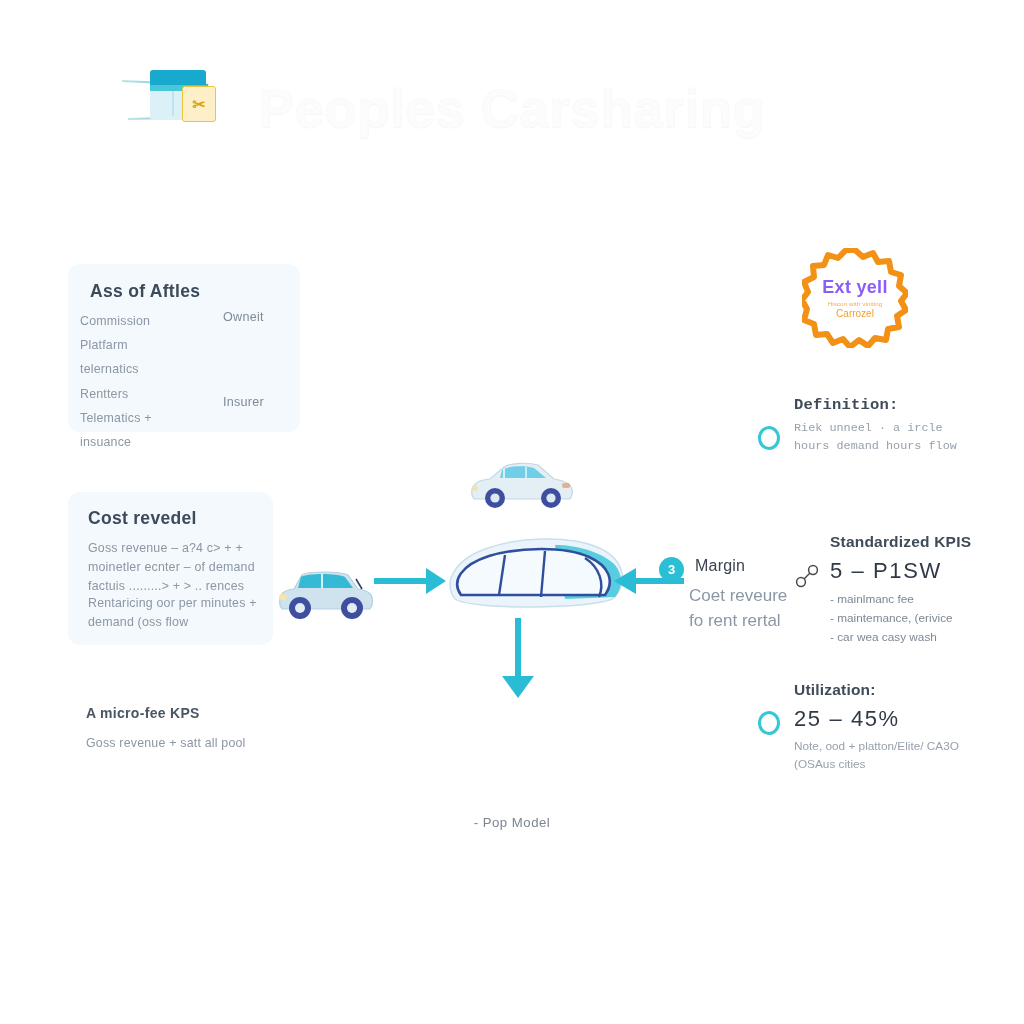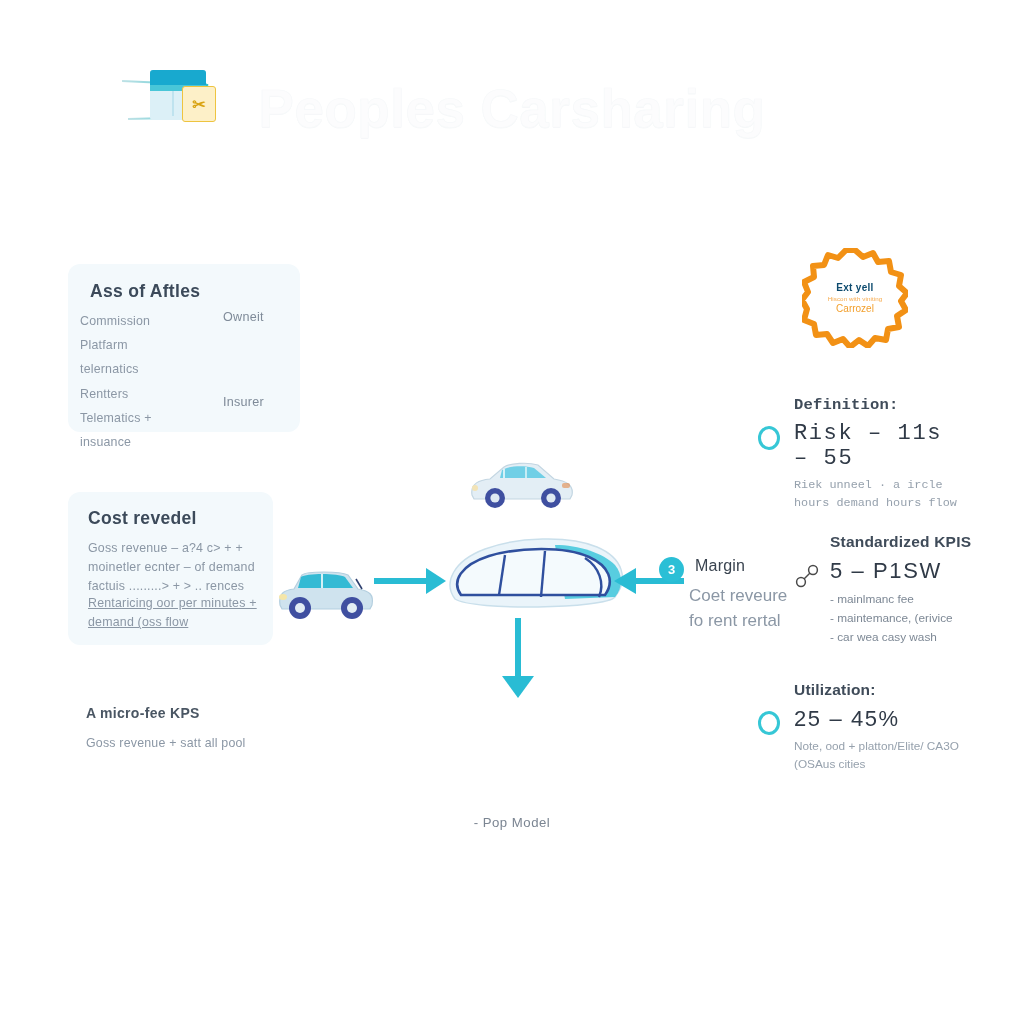--- a/index.html
+++ b/index.html
@@ -121,21 +121,21 @@
   .note-icon .glyph {
     position: absolute; inset: 0;
     display: flex; align-items: center; justify-content: center;
     color: #d9a312; font-size: 16px; font-weight: 700;
   }
 
   
   #panel-cost { left: 68px; top: 492px; width: 205px; height: 153px; }
   #panel-cost .panel-title { position: absolute; left: 20px; top: 16px; }
   #cost-p1 { position: absolute; left: 20px; top: 47px; width: 180px; }
-  #cost-p2 { position: absolute; left: 20px; top: 102px; width: 180px; text-decoration: underline; }
+  #cost-p2 { position: absolute; left: 20px; top: 102px; width: 180px; }
 
   
   #microfee-title {
     position: absolute; left: 86px; top: 705px;
     color: #4a5663; font-size: 14px; font-weight: 600; letter-spacing: .3px;
   }
   #microfee-text { position: absolute; left: 86px; top: 734px; width: 250px; }
 
   
   .car { position: absolute; }
@@ -247,21 +247,21 @@
   #metric-kpis .metric-icon { left: 4px; top: 30px; }
 
   
   #seal { position: absolute; left: 802px; top: 248px; width: 106px; height: 100px; }
   #seal .seal-text {
     position: absolute; inset: 0;
     display: flex; flex-direction: column;
     align-items: center; justify-content: center;
     text-align: center;
   }
-  #seal-line1 { color: #0c4a6e; font-size: 10px; font-weight: 700; letter-spacing: .3px; }
+  #seal-line1 { color: #8b5cf6; font-size: 18px; font-weight: 700; letter-spacing: .3px; }
   #seal-line2 { color: #f6a94a; font-size: 6.2px; letter-spacing: .1px; margin-top: 2px; }
   #seal-line3 { color: #f29f2c; font-size: 10px; margin-top: 1px; }
 
   
   #bottom-caption {
     position: absolute; left: 0; top: 815px; width: 1024px;
     text-align: center;
     color: #7b8592; font-size: 13.2px; letter-spacing: .5px;
   }
 </style>
@@ -359,21 +359,20 @@
     <div class="num-badge">3</div>
     <div id="margin-title">Margin</div>
     <div id="margin-sub">Coet reveure fo rent rertal</div>
   </div>
 
   <div class="metric" id="metric-definition">
     <div class="metric-icon">
         <div class="ring"></div>
       </div>
     <div class="metric-heading">Definition:</div>
-    <div class="metric-value">Risk –  11s – 55</div>
     <div class="metric-note">Riek unneel · a ircle hours demand hours flow</div>
   </div>
 
   <div class="metric" id="metric-kpis">
     <div class="metric-icon">
       <svg width="26" height="26" viewBox="0 0 26 26">
         <circle cx="7" cy="19" r="4.4" fill="none" stroke="#4a4a4a" stroke-width="1.5"></circle>
         <circle cx="19" cy="7" r="4.4" fill="none" stroke="#4a4a4a" stroke-width="1.5"></circle>
         <path d="M10 16 L16 10" stroke="#4a4a4a" stroke-width="1.5"></path>
       </svg>

